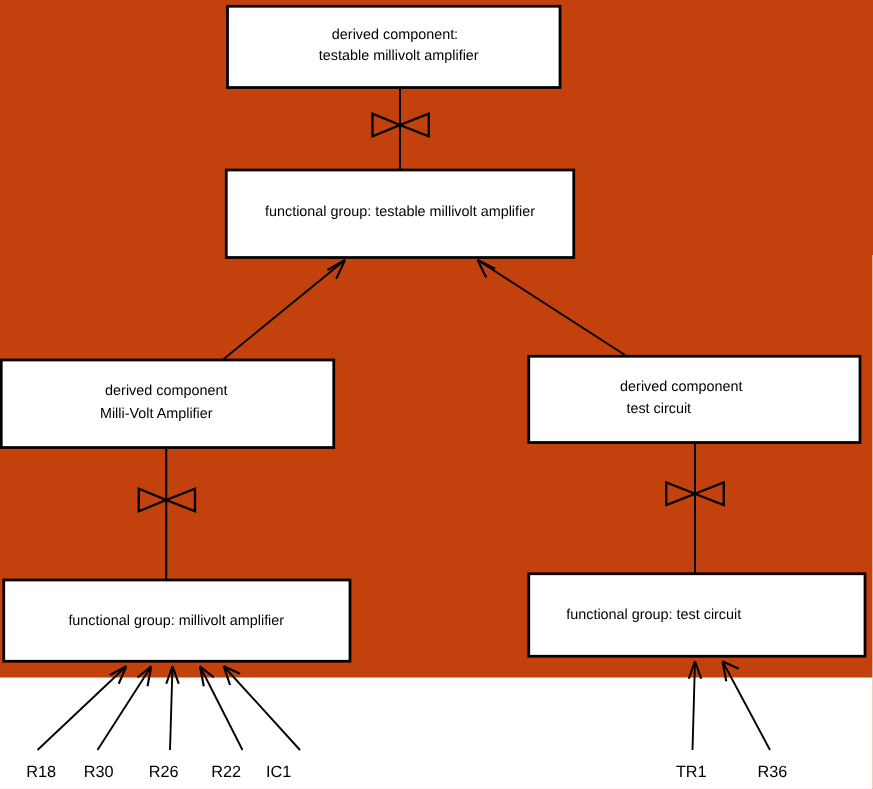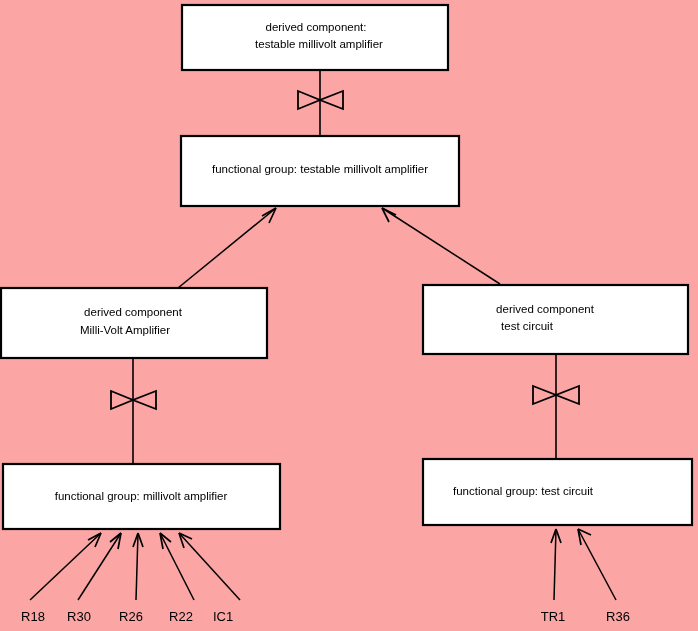--- a/index.html
+++ b/index.html
@@ -9,22 +9,22 @@
   }
   body {
     width: 698px;
     height: 631px;
     font-family: "Liberation Sans", sans-serif;
     overflow: hidden;
   }
   #diagram-root {
     position: relative;
     width: 698px;
-    height: 631px;
-    background: #fca5a5;
+    height: 542px;
+    background: #c2410c;
   }
   svg.diagram-canvas {
     display: block;
     width: 698px;
     height: 631px;
   }
   .node-box {
     fill: #ffffff;
     stroke: #000000;
     stroke-width: 2.2;

